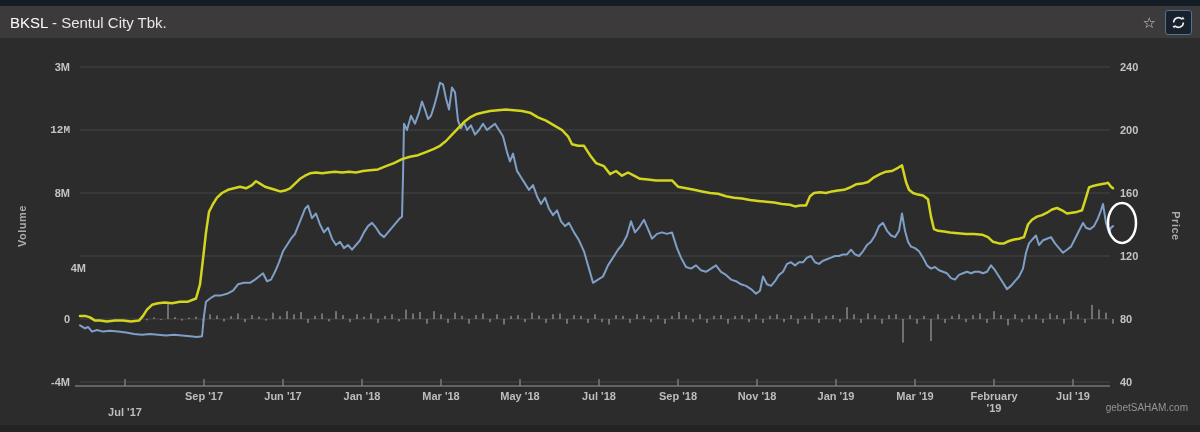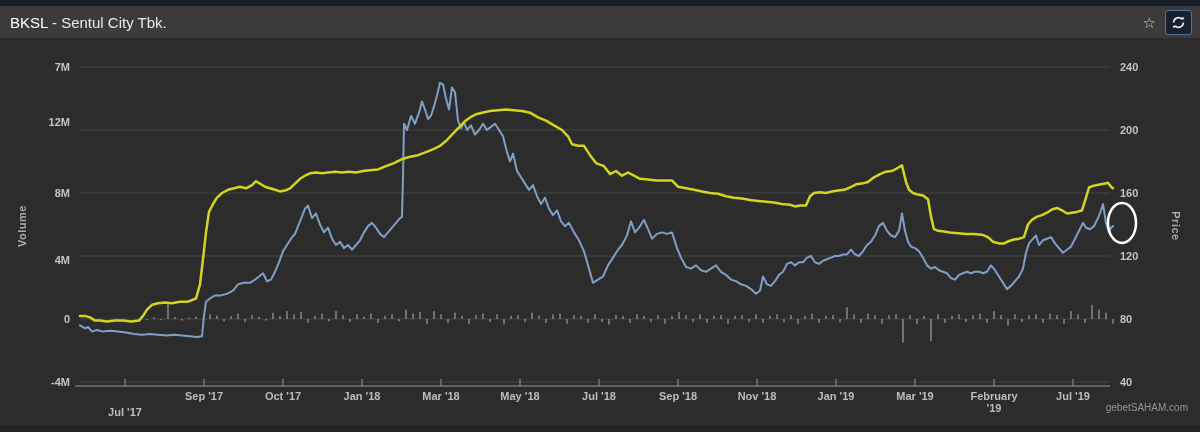--- a/index.html
+++ b/index.html
@@ -208,35 +208,35 @@
         <line x1="757" y1="341" x2="757" y2="348" stroke="#9a9a9a" stroke-width="1"></line>
         <line x1="836" y1="341" x2="836" y2="348" stroke="#9a9a9a" stroke-width="1"></line>
         <line x1="915" y1="341" x2="915" y2="348" stroke="#9a9a9a" stroke-width="1"></line>
         <line x1="994" y1="341" x2="994" y2="348" stroke="#9a9a9a" stroke-width="1"></line>
         <line x1="1073" y1="341" x2="1073" y2="348" stroke="#9a9a9a" stroke-width="1"></line>
         <ellipse cx="1122" cy="184.925" rx="14" ry="20" fill="none" stroke="#ffffff" stroke-width="2.5"></ellipse>
       </svg>
     <div class="axis-title" id="vol-title">Volume</div>
     <div class="axis-title" id="price-title">Price</div>
     <div id="labels">
-        <div class="ylab left" style="top: 23px;">7M</div>
-        <div class="ylab left" style="top: 78px;">12M</div>
+        <div class="ylab left" style="top: 23px;">3M</div>
+        <div class="ylab left" style="top: 86px; font-family: Liberation Mono, monospace;">12M</div>
         <div class="ylab left" style="top: 149px;">8M</div>
-        <div class="ylab left" style="top: 216px;">4M</div>
+        <div class="ylab left" style="top: 224px; padding-left: 16px;">4M</div>
         <div class="ylab left" style="top: 275px;">0</div>
         <div class="ylab left" style="top: 338px;">-4M</div>
         <div class="ylab right" style="top: 23px;">240</div>
         <div class="ylab right" style="top: 86px;">200</div>
         <div class="ylab right" style="top: 149px;">160</div>
         <div class="ylab right" style="top: 212px;">120</div>
         <div class="ylab right" style="top: 275px;">80</div>
         <div class="ylab right" style="top: 338px;">40</div>
         <div class="xlab" style="left: 95px; top: 368px;">Jul '17</div>
         <div class="xlab" style="left: 174px; top: 352px;">Sep '17</div>
-        <div class="xlab" style="left: 253px; top: 352px;">Oct '17</div>
+        <div class="xlab" style="left: 253px; top: 352px;">Jun '17</div>
         <div class="xlab" style="left: 332px; top: 352px;">Jan '18</div>
         <div class="xlab" style="left: 411px; top: 352px;">Mar '18</div>
         <div class="xlab" style="left: 490px; top: 352px;">May '18</div>
         <div class="xlab" style="left: 569px; top: 352px;">Jul '18</div>
         <div class="xlab" style="left: 648px; top: 352px;">Sep '18</div>
         <div class="xlab" style="left: 727px; top: 352px;">Nov '18</div>
         <div class="xlab" style="left: 806px; top: 352px;">Jan '19</div>
         <div class="xlab" style="left: 885px; top: 352px;">Mar '19</div>
         <div class="xlab" style="left: 964px; top: 352px;">February '19</div>
         <div class="xlab" style="left: 1043px; top: 352px;">Jul '19</div>

